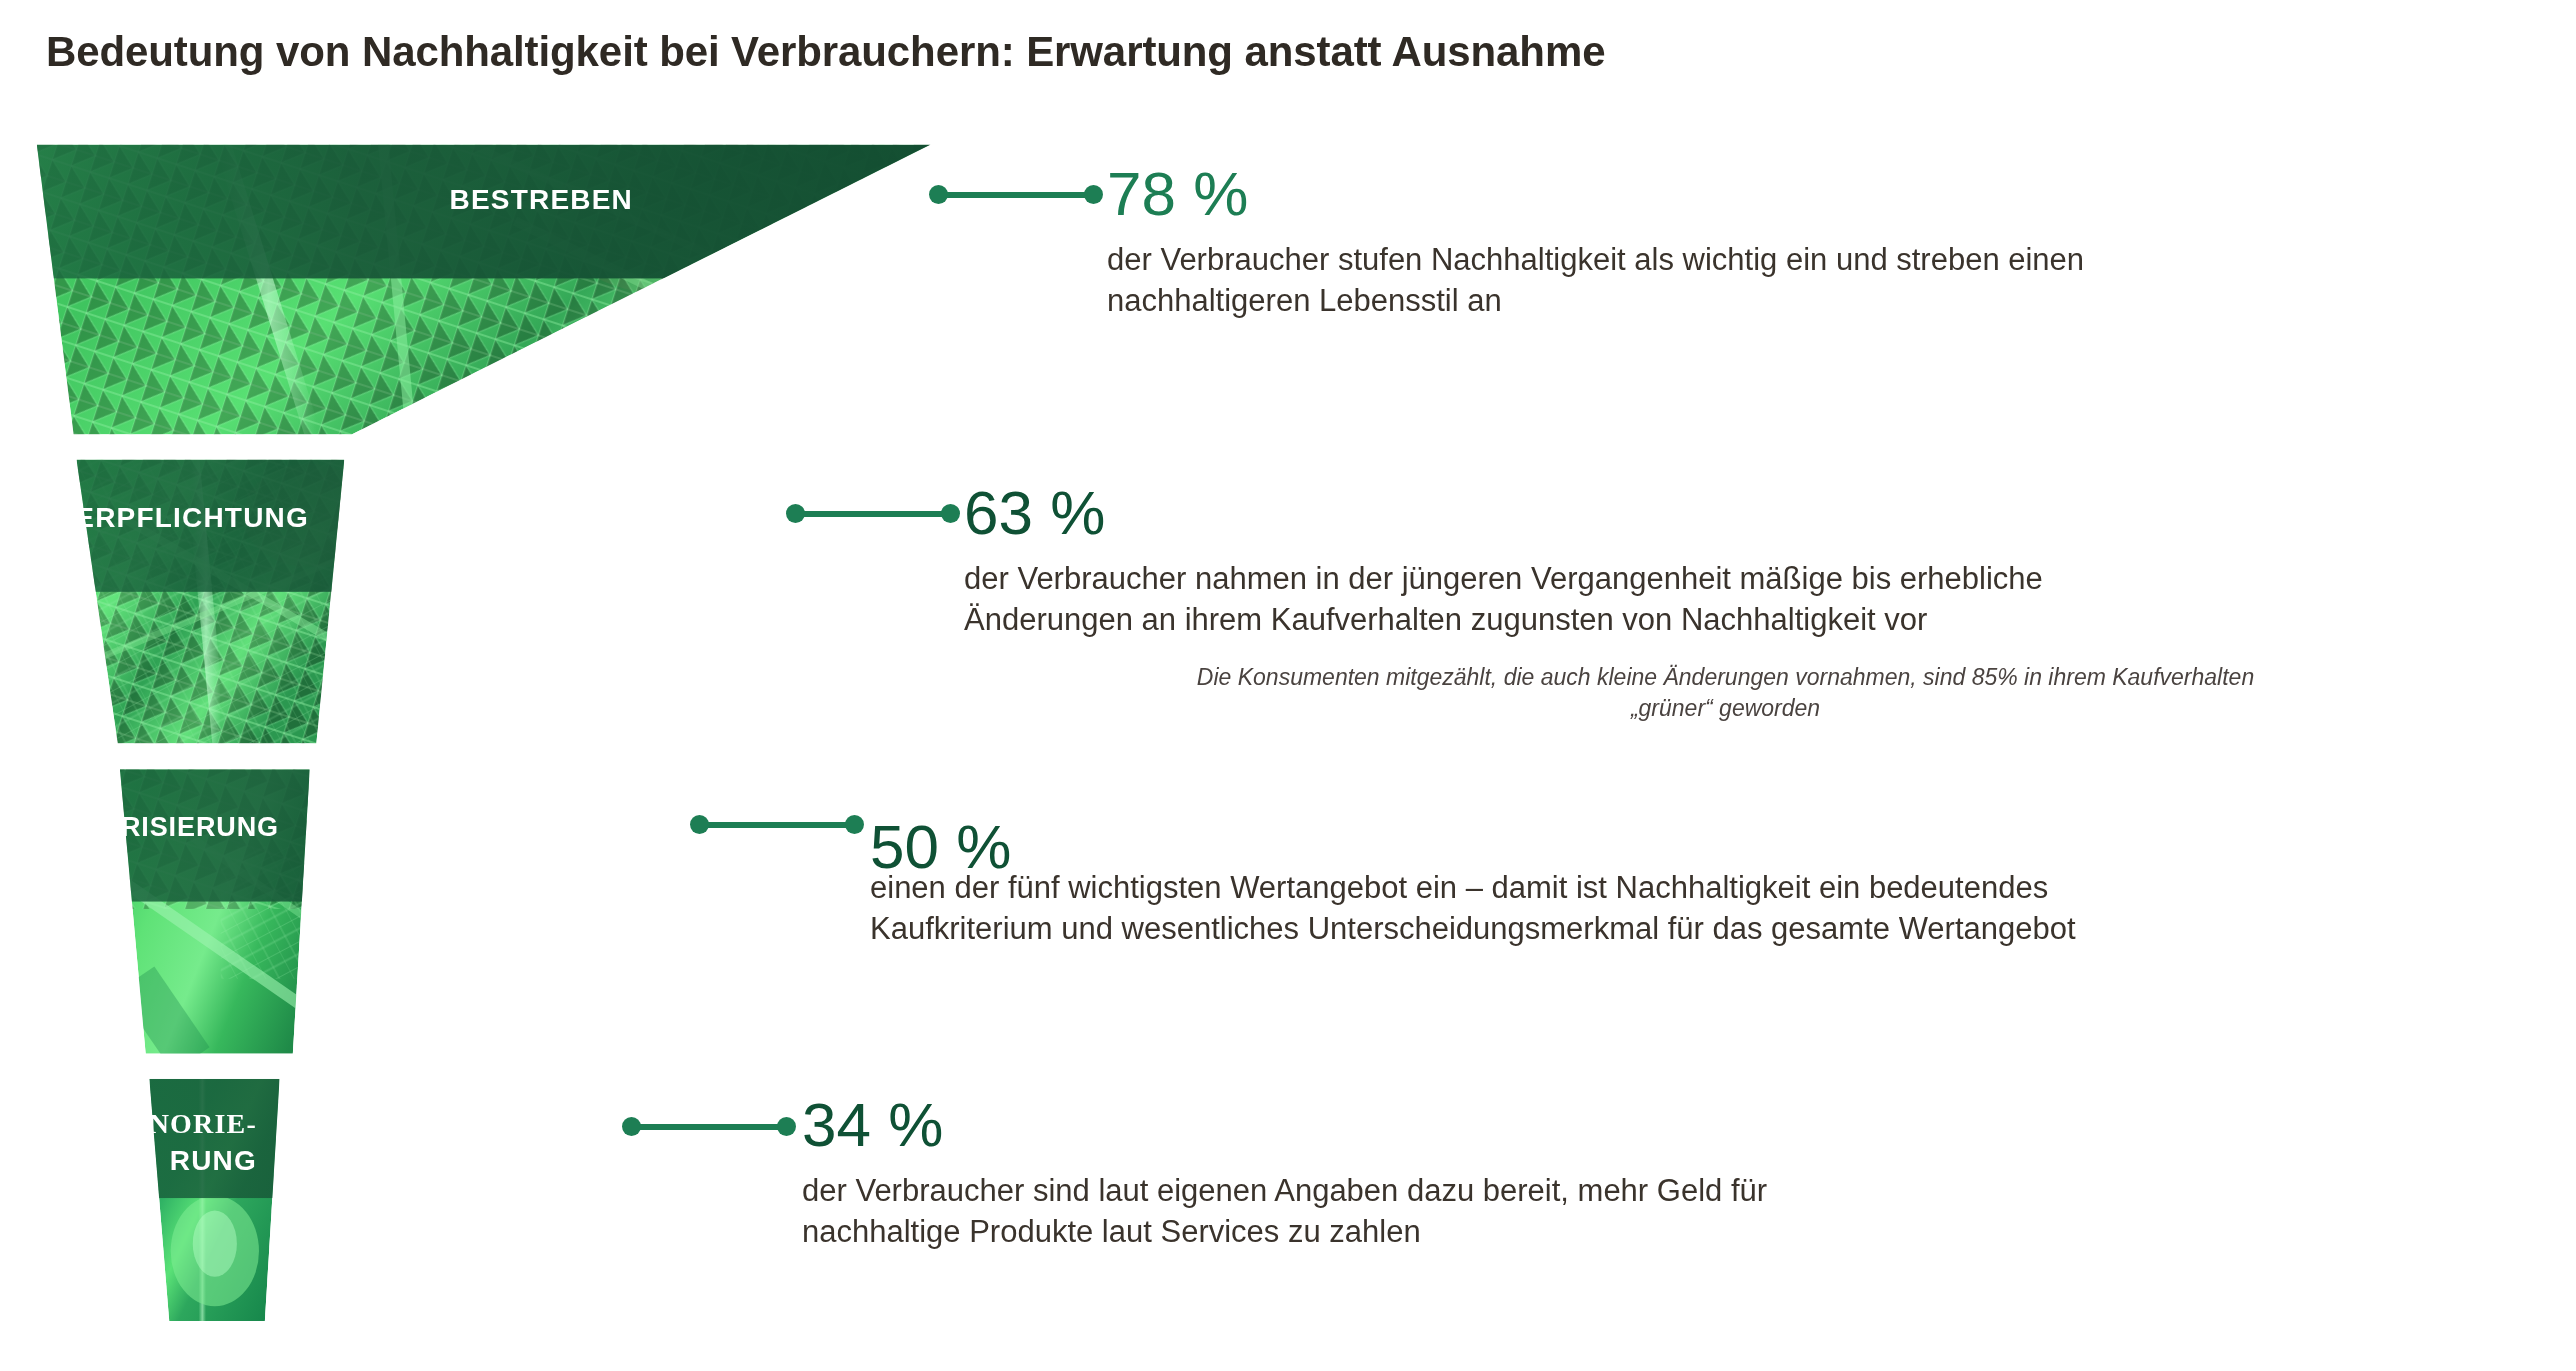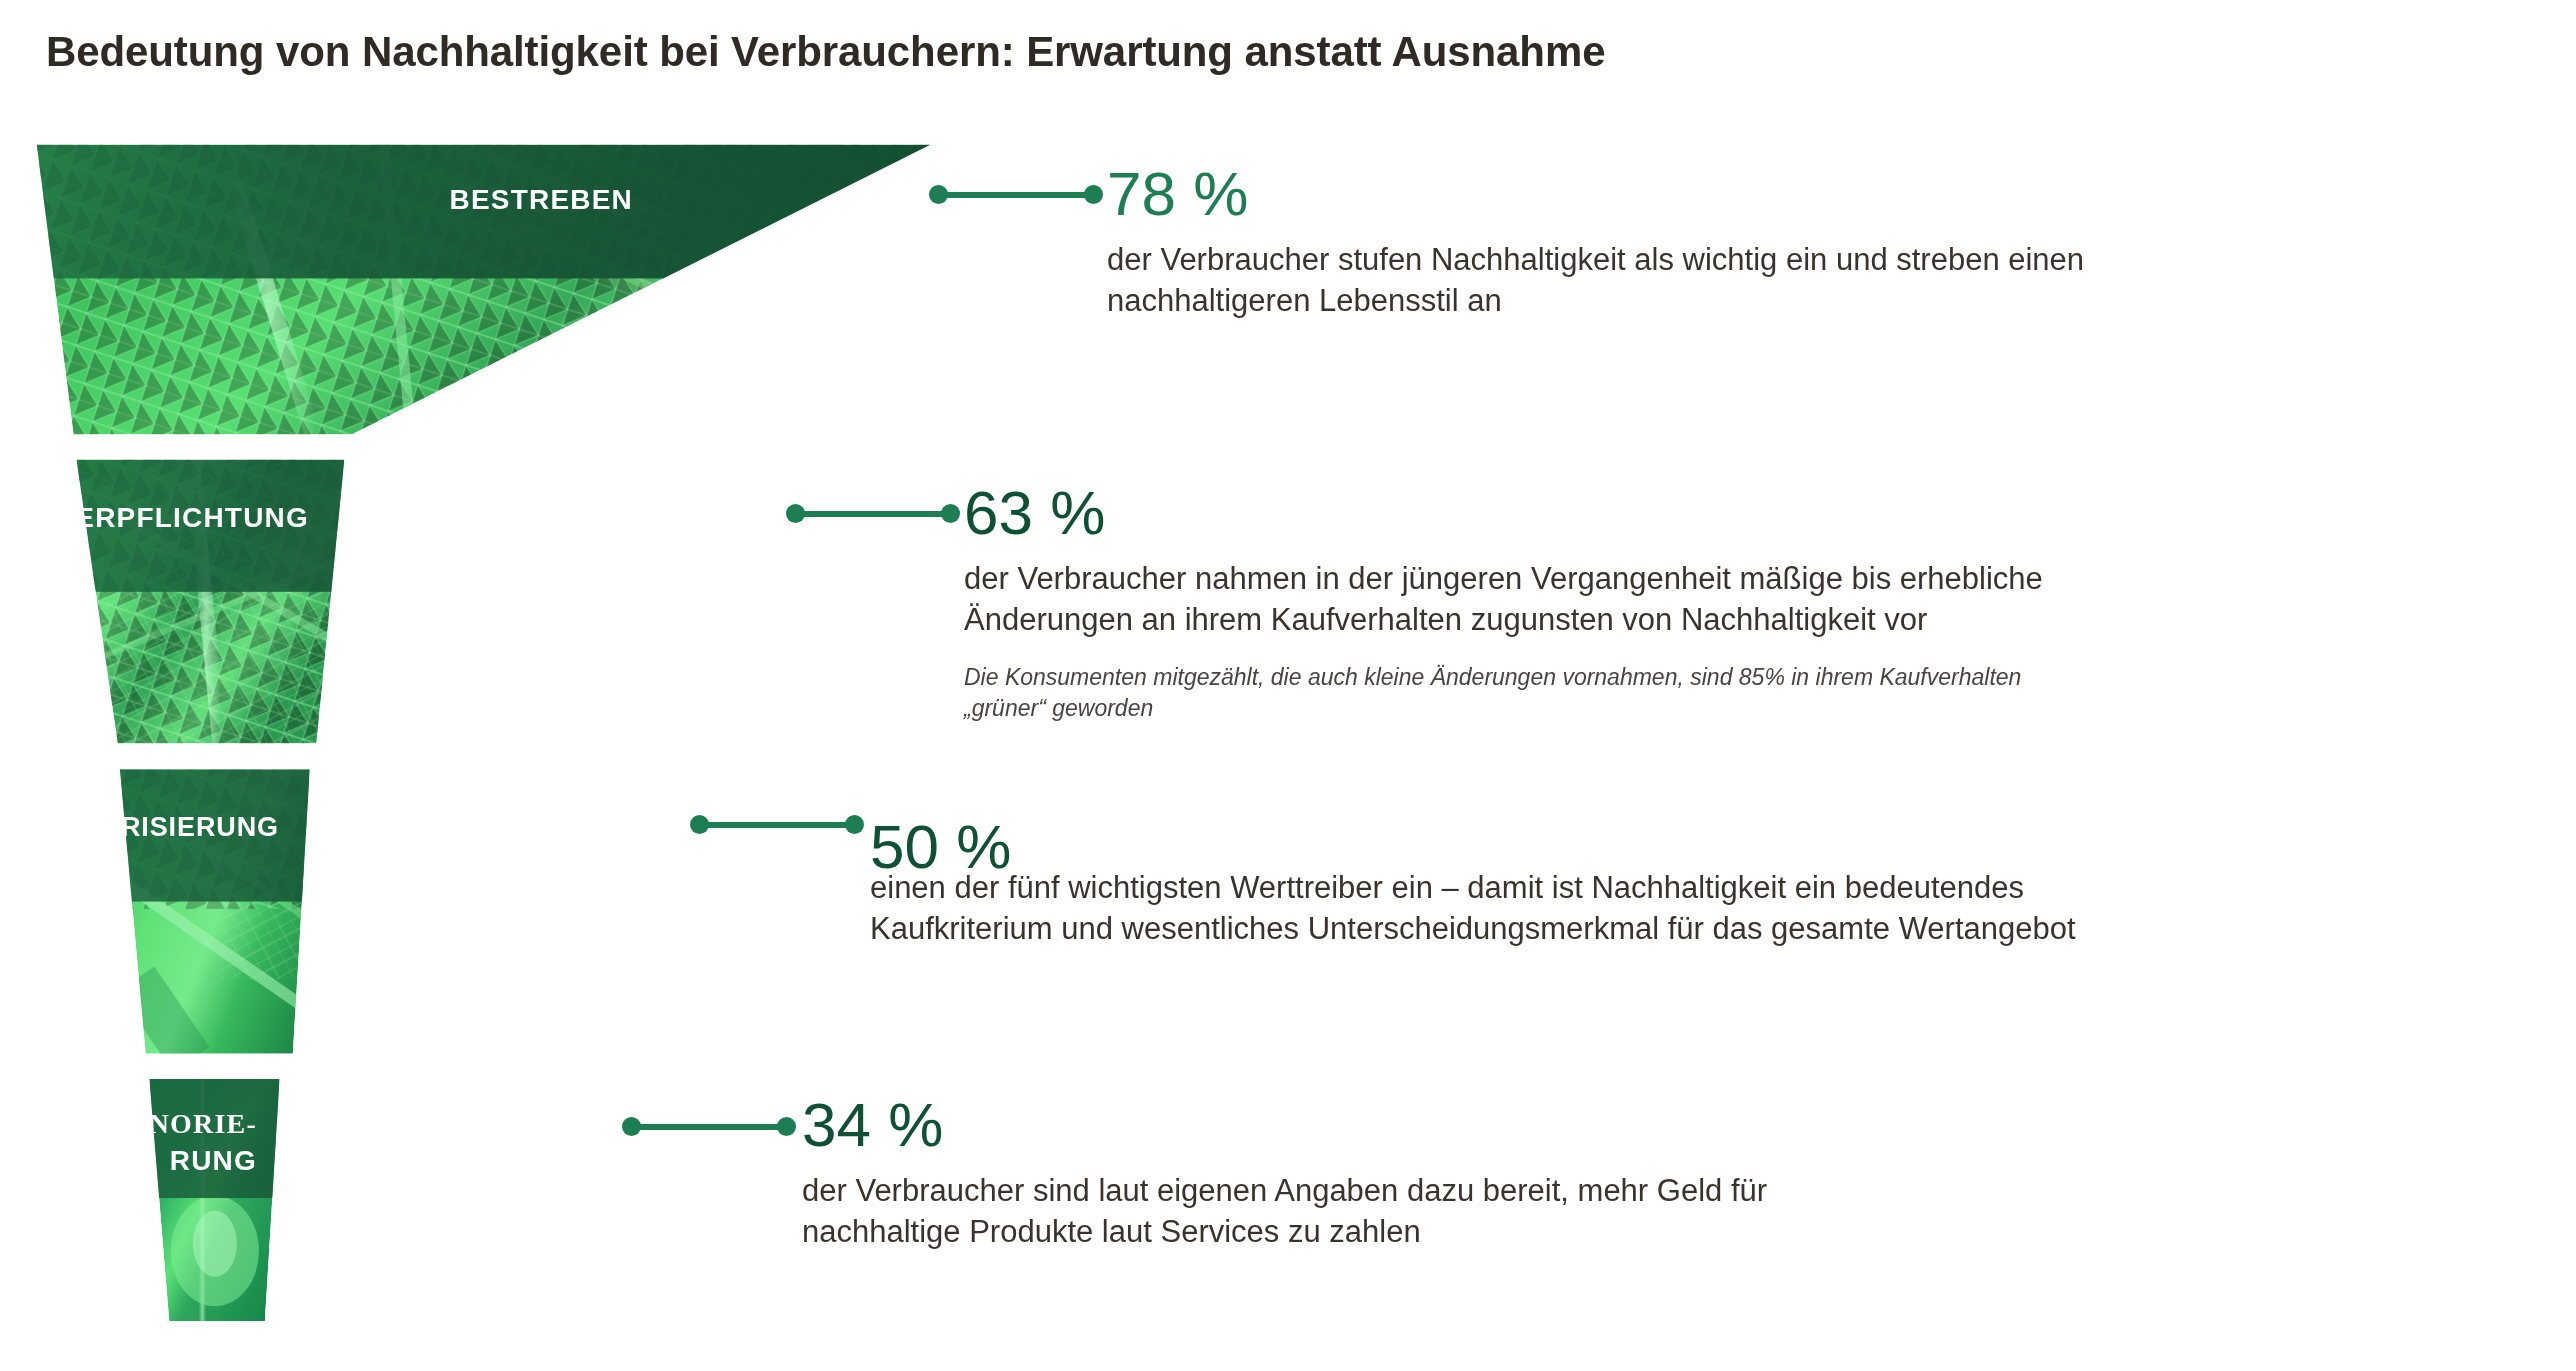--- a/index.html
+++ b/index.html
@@ -68,20 +68,21 @@
     font-size:31px;
     line-height:1.33;
     color:#3a332c;
   }
   .note-text {
     position:absolute;
     font-size:23px;
     line-height:1.35;
     font-style:italic;
     color:#4a4340;
+    text-align:center;
   }
 
   
   .seg-label {
     position:absolute;
     color:#ffffff;
     font-weight:bold;
     font-size:28px;
     letter-spacing:1.2px;
     text-align:right;
@@ -254,21 +255,21 @@
 </div>
 
 <div class="callout">
   <div class="connector" style="left:690px; top:815px; width:174px;">
     <div class="dot left"></div>
     <div class="bar"></div>
     <div class="dot right"></div>
   </div>
   <div class="pct dark" style="left:870px; top:816px;">50 %</div>
   <div class="body-text" style="left:870px; top:867px; width:1656px;">
-    <div>einen der fünf wichtigsten Werttreiber ein – damit ist Nachhaltigkeit ein bedeutendes</div>
+    <div>einen der fünf wichtigsten Wertangebot ein – damit ist Nachhaltigkeit ein bedeutendes</div>
     <div>Kaufkriterium und wesentliches Unterscheidungsmerkmal für das gesamte Wertangebot</div>
   </div>
 </div>
 
 <div class="callout">
   <div class="connector" style="left:622px; top:1117px; width:174px;">
     <div class="dot left"></div>
     <div class="bar"></div>
     <div class="dot right"></div>
   </div>

